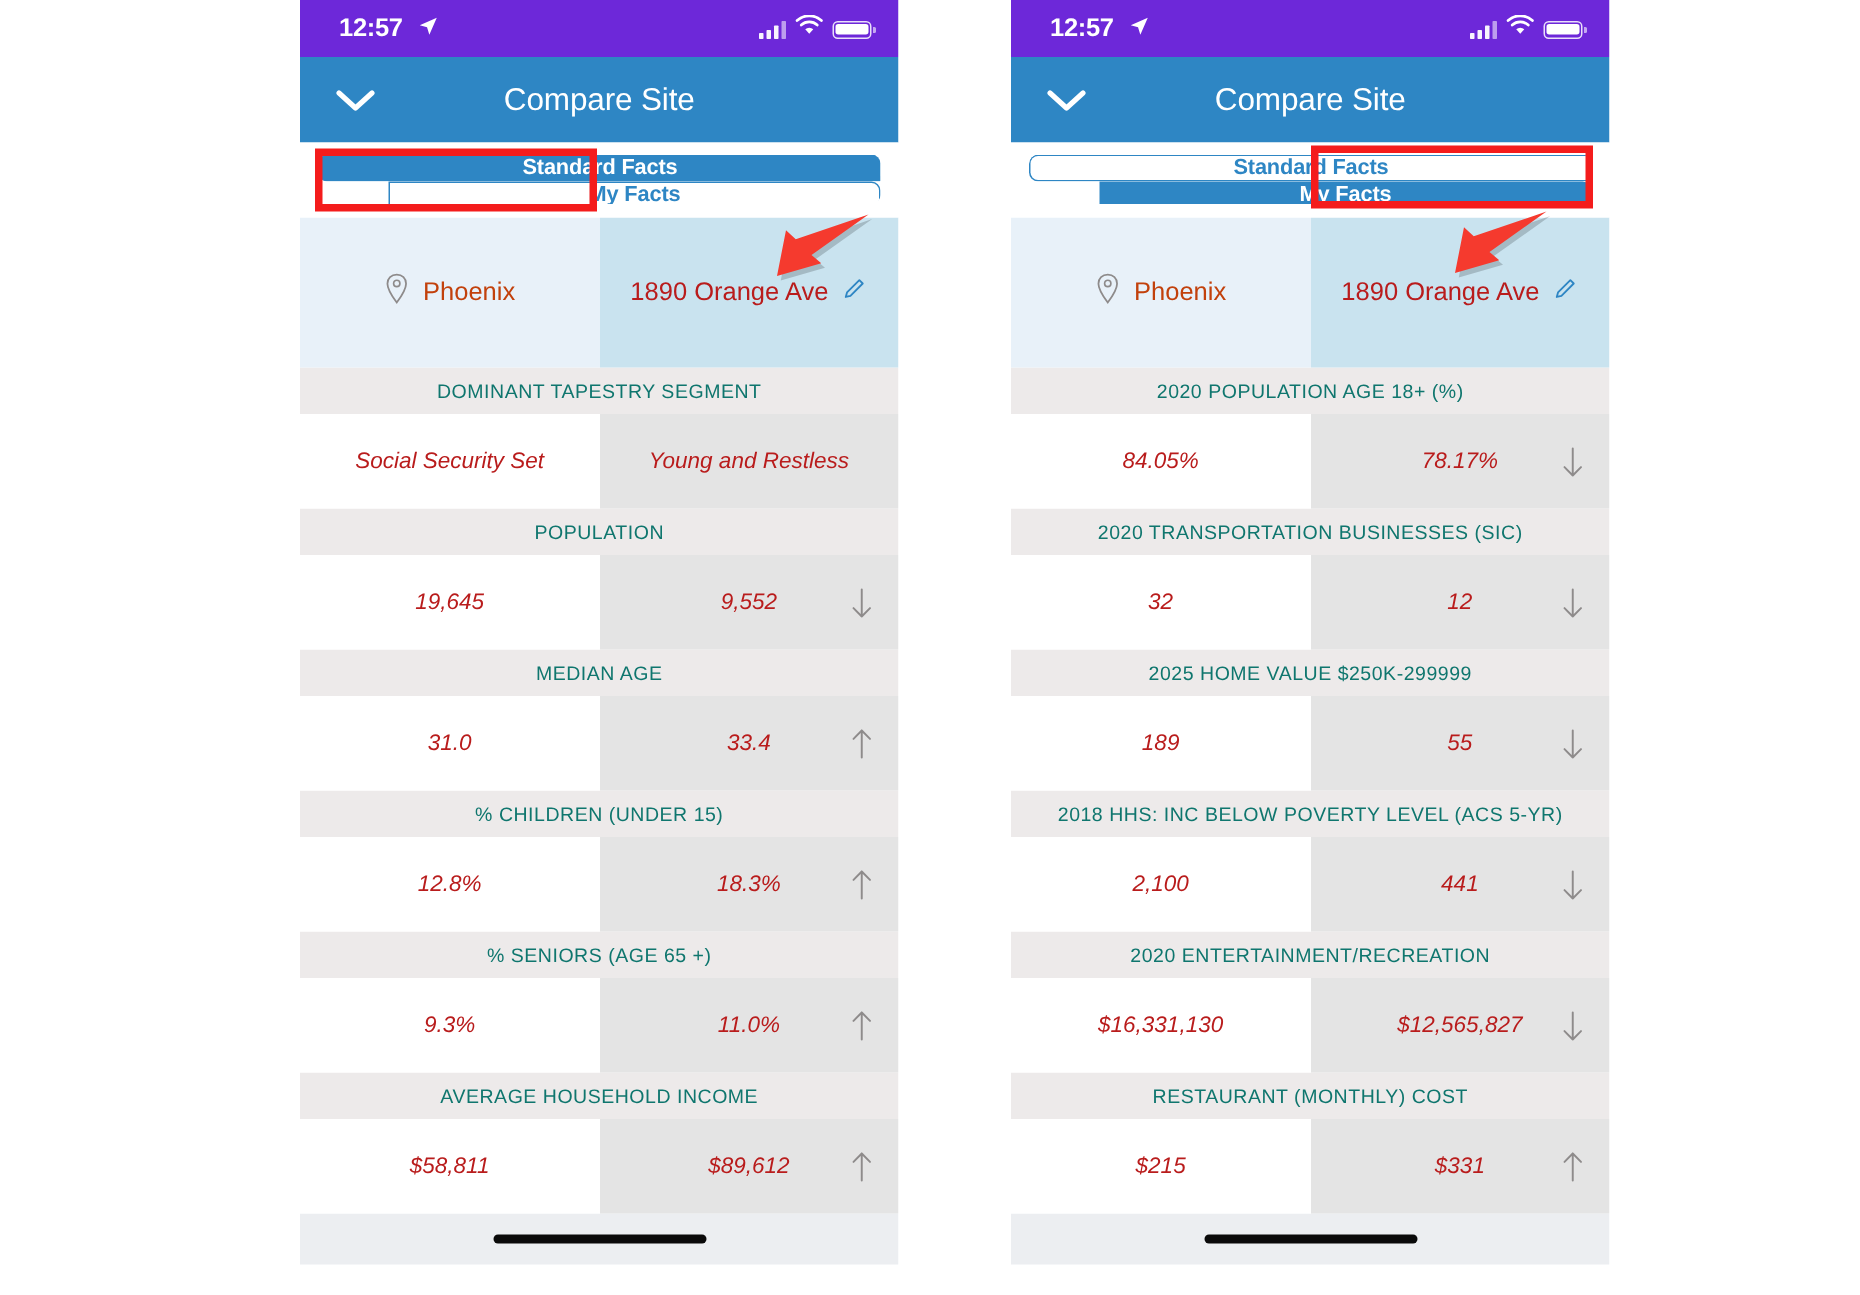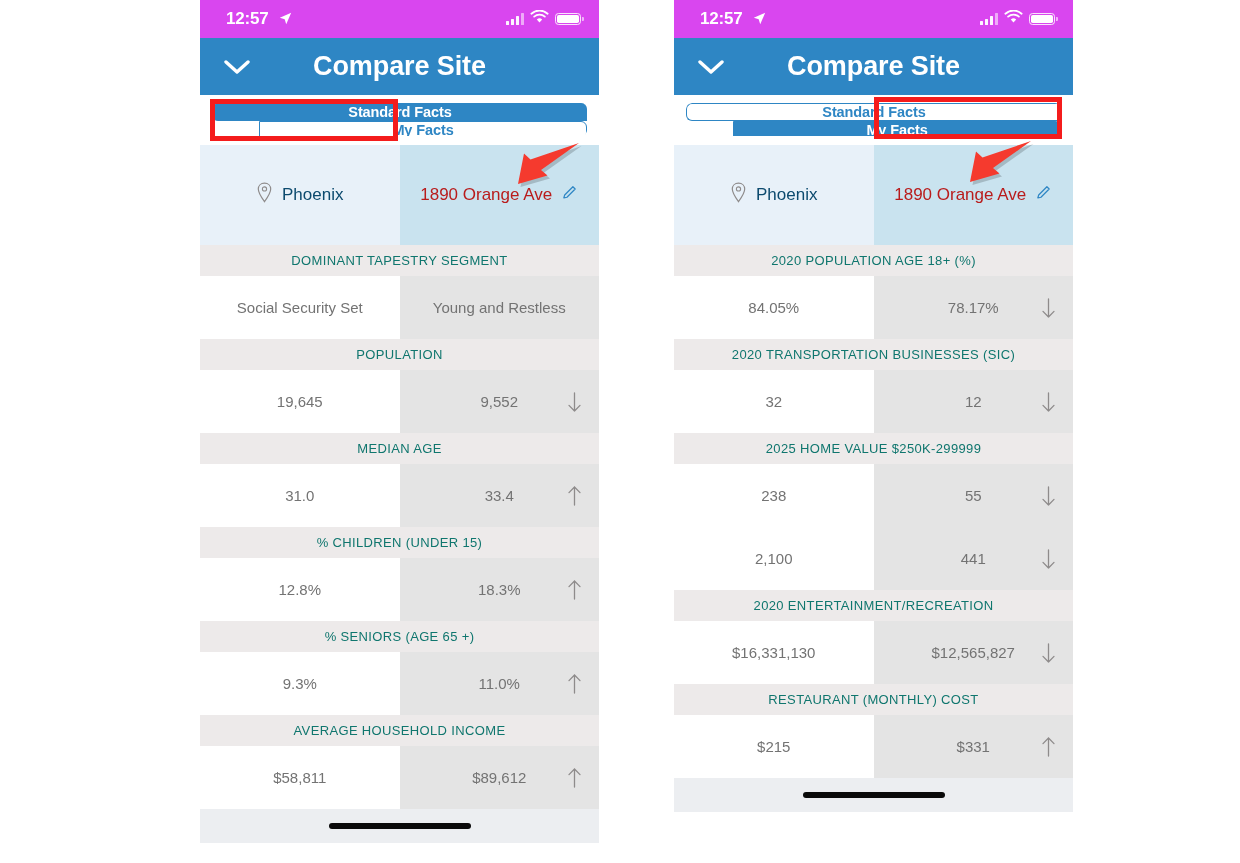--- a/index.html
+++ b/index.html
@@ -23,21 +23,21 @@
     height: 863px;
     background: #ffffff;
     overflow: hidden;
   }
   .phone-left  { left: 200px; }
   .phone-right { left: 674px; }
 
   
   .statusbar {
     height: 38px;
-    background: #d946ef;
+    background: #6d28d9;
     position: relative;
   }
   .sb-time {
     position: absolute;
     left: 26px;
     top: 9px;
     color: #ffffff;
     font-size: 17px;
     font-weight: bold;
     letter-spacing: -0.2px;
@@ -89,22 +89,22 @@
   .navbar {
     height: 57px;
     background: #2e86c4;
     position: relative;
     display: flex;
     align-items: center;
     justify-content: center;
   }
   .nav-title {
     color: #ffffff;
-    font-size: 27px;
-    font-weight: bold;
+    font-size: 21px;
+    font-weight: normal;
     letter-spacing: -0.1px;
   }
   .nav-chevron {
     position: absolute;
     left: 24px;
     top: 50%;
     transform: translateY(-50%);
     width: 26px;
     height: 16px;
   }
@@ -153,21 +153,21 @@
     height: 100px;
   }
   .site-cell {
     flex: 1;
     display: flex;
     align-items: center;
     justify-content: center;
     gap: 9px;
     font-size: 17px;
   }
-  .site-cell.a { background: #e8f1f9; color: #0c4a6e; }
+  .site-cell.a { background: #e8f1f9; color: #c2410c; }
   .site-cell.b { background: #c9e3ef; color: #b91c1c; }
 
   
   .fact-label {
     background: #edeaea;
     color: #0f766e;
     font-size: 13px;
     letter-spacing: 0.35px;
     height: 31px;
     display: flex;
@@ -179,22 +179,23 @@
   .fact-values {
     display: flex;
     height: 63px;
   }
   .val {
     flex: 1;
     display: flex;
     align-items: center;
     justify-content: center;
     font-size: 15px;
-    color: #737373;
-    position: relative;
+    color: #b91c1c;
+    position: relative;
+    font-style: italic;
   }
   .val.a { background: #ffffff; }
   .val.b { background: #e4e4e4; }
   .val .arrow {
     position: absolute;
     right: 17px;
     top: 50%;
     transform: translateY(-50%);
     width: 15px;
     height: 24px;
@@ -406,28 +407,29 @@
         <div class="val a">32</div>
         <div class="val b">
           <span class="vb">12</span>
           <span class="arrow"><svg viewBox="0 0 15 24" width="15" height="24" aria-hidden="true">
               <path d="M7.5 3 L7.5 21 M2 15.4 L7.5 21 L13 15.4" stroke="#8e8b8b" stroke-width="1.3" fill="none" stroke-linecap="round" stroke-linejoin="round"></path>
             </svg></span>
         </div>
       </div>
       <div class="fact-label">2025 HOME VALUE $250K-299999</div>
       <div class="fact-values">
-        <div class="val a">238</div>
+        <div class="val a">189</div>
         <div class="val b">
           <span class="vb">55</span>
           <span class="arrow"><svg viewBox="0 0 15 24" width="15" height="24" aria-hidden="true">
               <path d="M7.5 3 L7.5 21 M2 15.4 L7.5 21 L13 15.4" stroke="#8e8b8b" stroke-width="1.3" fill="none" stroke-linecap="round" stroke-linejoin="round"></path>
             </svg></span>
         </div>
       </div>
+      <div class="fact-label">2018 HHS: INC BELOW POVERTY LEVEL (ACS 5-YR)</div>
       <div class="fact-values">
         <div class="val a">2,100</div>
         <div class="val b">
           <span class="vb">441</span>
           <span class="arrow"><svg viewBox="0 0 15 24" width="15" height="24" aria-hidden="true">
               <path d="M7.5 3 L7.5 21 M2 15.4 L7.5 21 L13 15.4" stroke="#8e8b8b" stroke-width="1.3" fill="none" stroke-linecap="round" stroke-linejoin="round"></path>
             </svg></span>
         </div>
       </div>
       <div class="fact-label">2020 ENTERTAINMENT/RECREATION</div>

